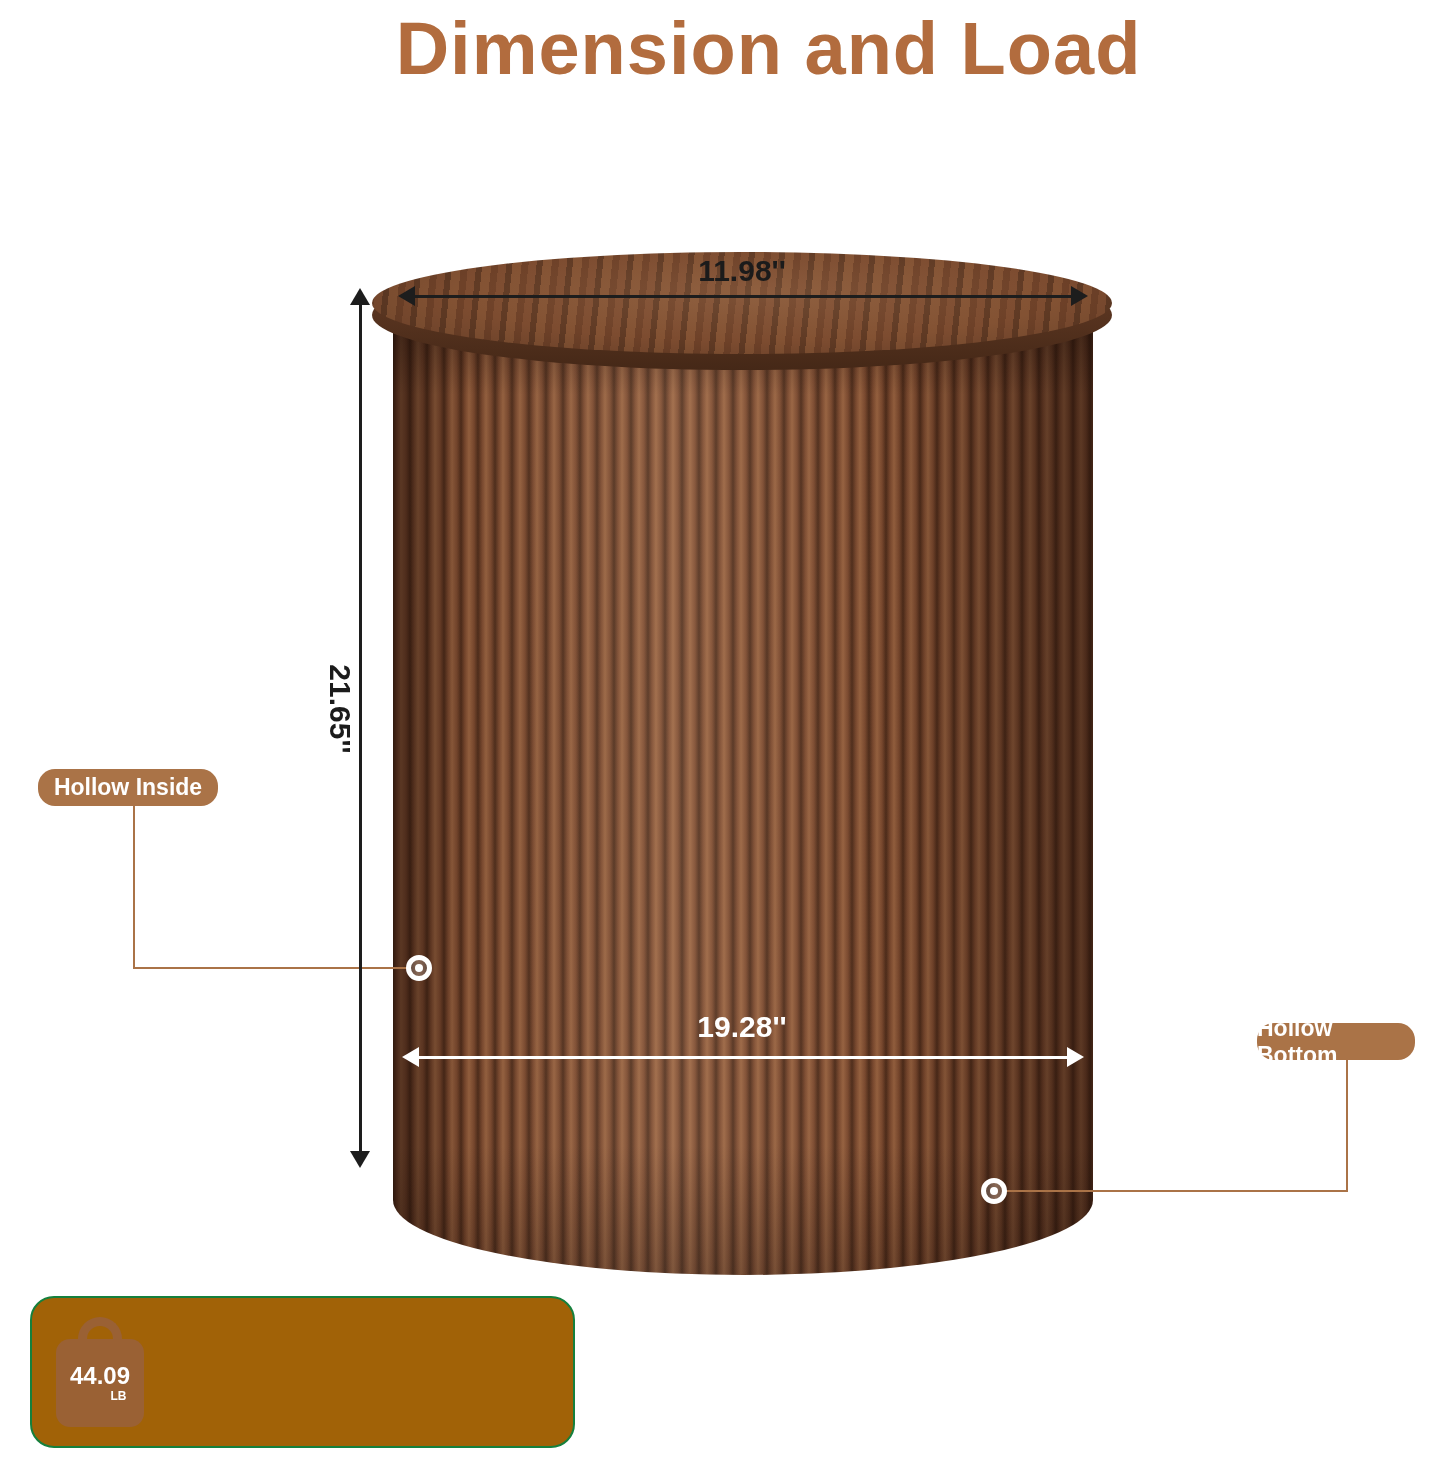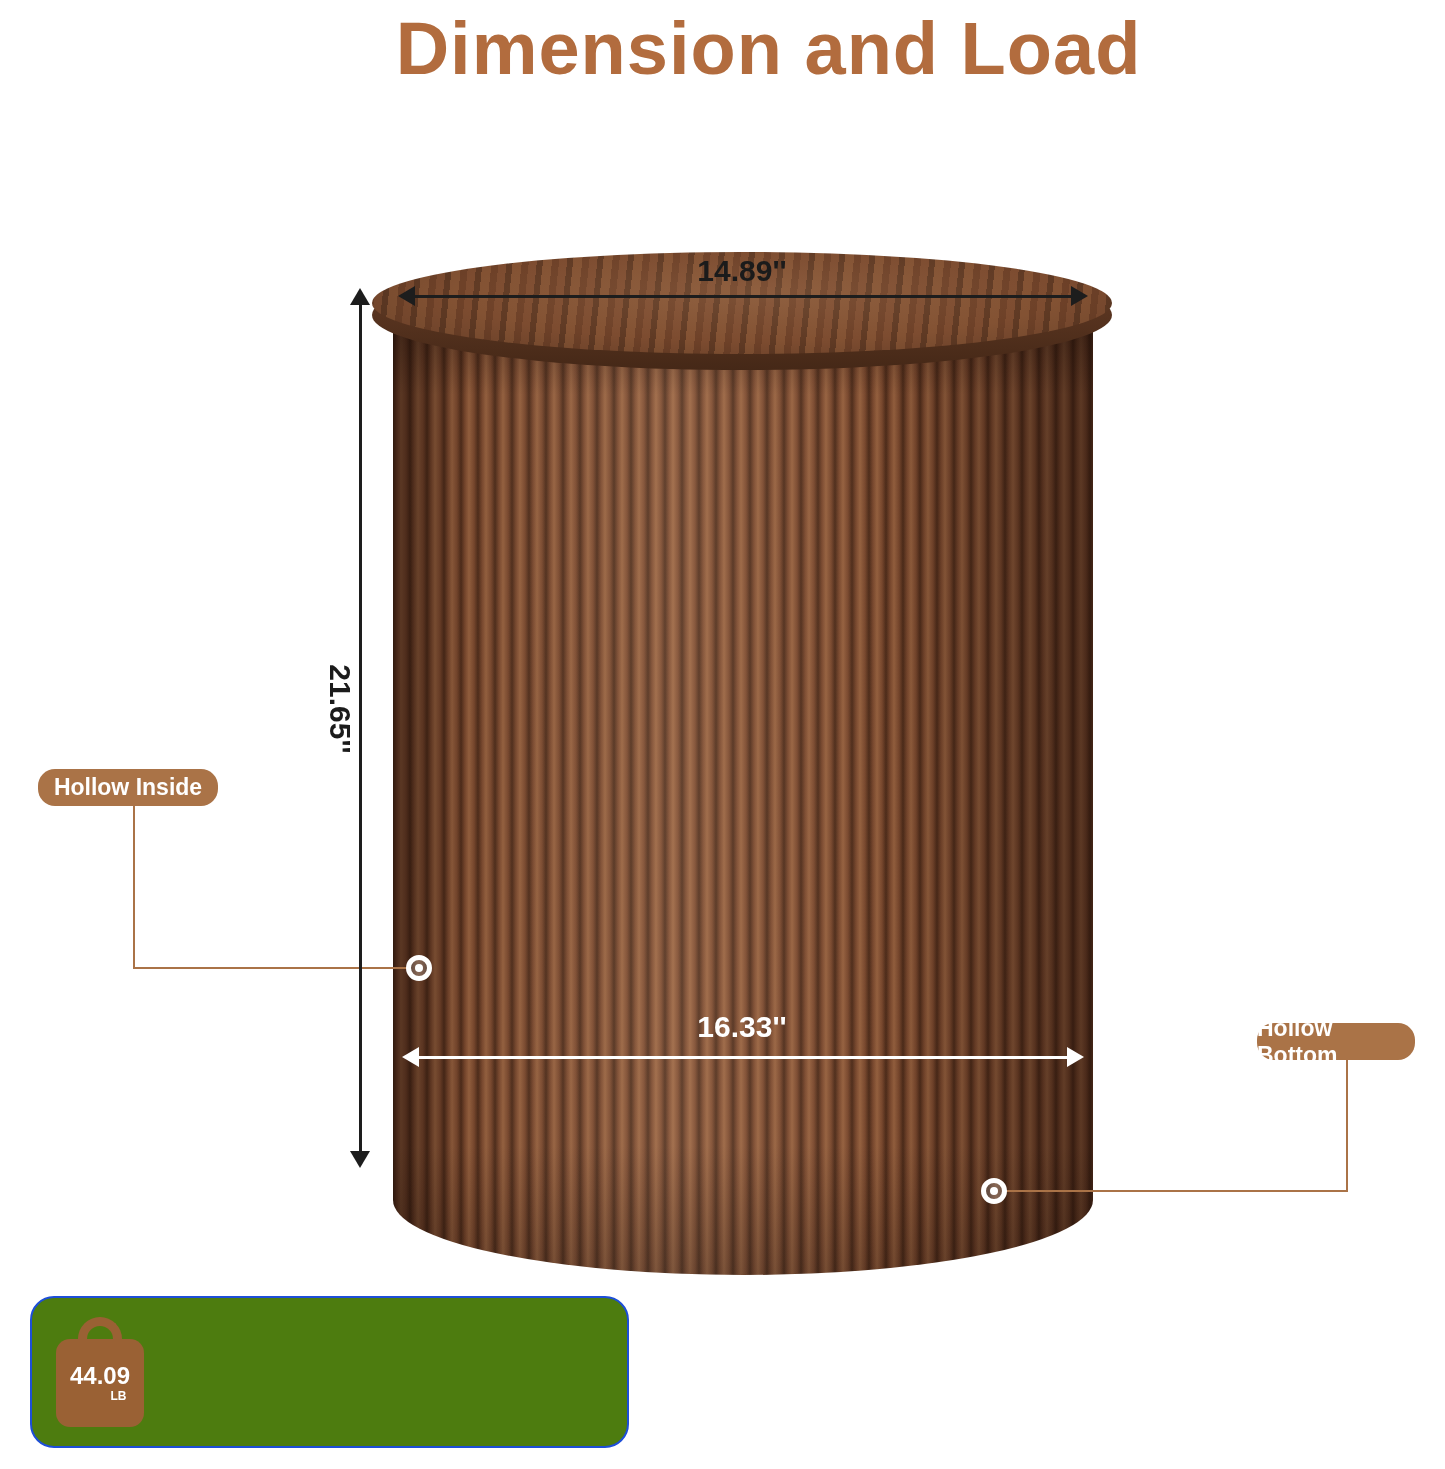--- a/index.html
+++ b/index.html
@@ -87,22 +87,22 @@
   }
   .callout-point .dot{
     position:absolute;left:50%;top:50%;width:8px;height:8px;margin:-4px 0 0 -4px;
     border-radius:50%;background:#ffffff;
   }
   .hi-point{left:406px;top:955px;}
   .hb-point{left:981px;top:1178px;}
 
   
   .capacity-card{
-    position:absolute;left:30px;top:1296px;width:599px;height:152px;
-    background:#4d7c0f;border:2px solid #1d4ed8;border-radius:24px;
+    position:absolute;left:30px;top:1296px;width:545px;height:152px;
+    background:#a16207;border:2px solid #15803d;border-radius:24px;
     box-sizing:border-box;display:flex;align-items:center;gap:24px;
     padding-left:24px;z-index:9;
   }
   .weight-icon{position:relative;width:88px;height:110px;flex:0 0 auto;}
   .weight-icon .handle{
     position:absolute;left:50%;top:0;width:44px;height:26px;margin-left:-22px;
     border:9px solid #9a6134;border-bottom:none;border-radius:22px 22px 0 0;
     box-sizing:border-box;
   }
   .weight-icon .block{
@@ -121,35 +121,35 @@
 <body>
 
 <div class="canvas">
 
   <div class="page-title">Dimension and Load</div>
 
   <div class="table-body"></div>
   <div class="table-top-rim"></div>
   <div class="table-top"></div>
 
-  <div class="dim-label dim-top">14.89''</div>
+  <div class="dim-label dim-top">11.98''</div>
   <div class="h-arrow arrow-top-width">
     <div class="head-l"></div>
     <div class="line"></div>
     <div class="head-r"></div>
   </div>
 
   <div class="dim-label dim-height">21.65''</div>
   <div class="v-arrow arrow-height">
     <div class="head-t"></div>
     <div class="line"></div>
     <div class="head-b"></div>
   </div>
 
-  <div class="dim-label dim-bottom">16.33''</div>
+  <div class="dim-label dim-bottom">19.28''</div>
   <div class="h-arrow arrow-bottom-width">
     <div class="head-l"></div>
     <div class="line"></div>
     <div class="head-r"></div>
   </div>
 
   <div class="callout-label callout-hollow-inside">Hollow Inside</div>
   <div class="callout-line hi-line-v"></div>
   <div class="callout-line hi-line-h"></div>
   <div class="callout-point hi-point">

